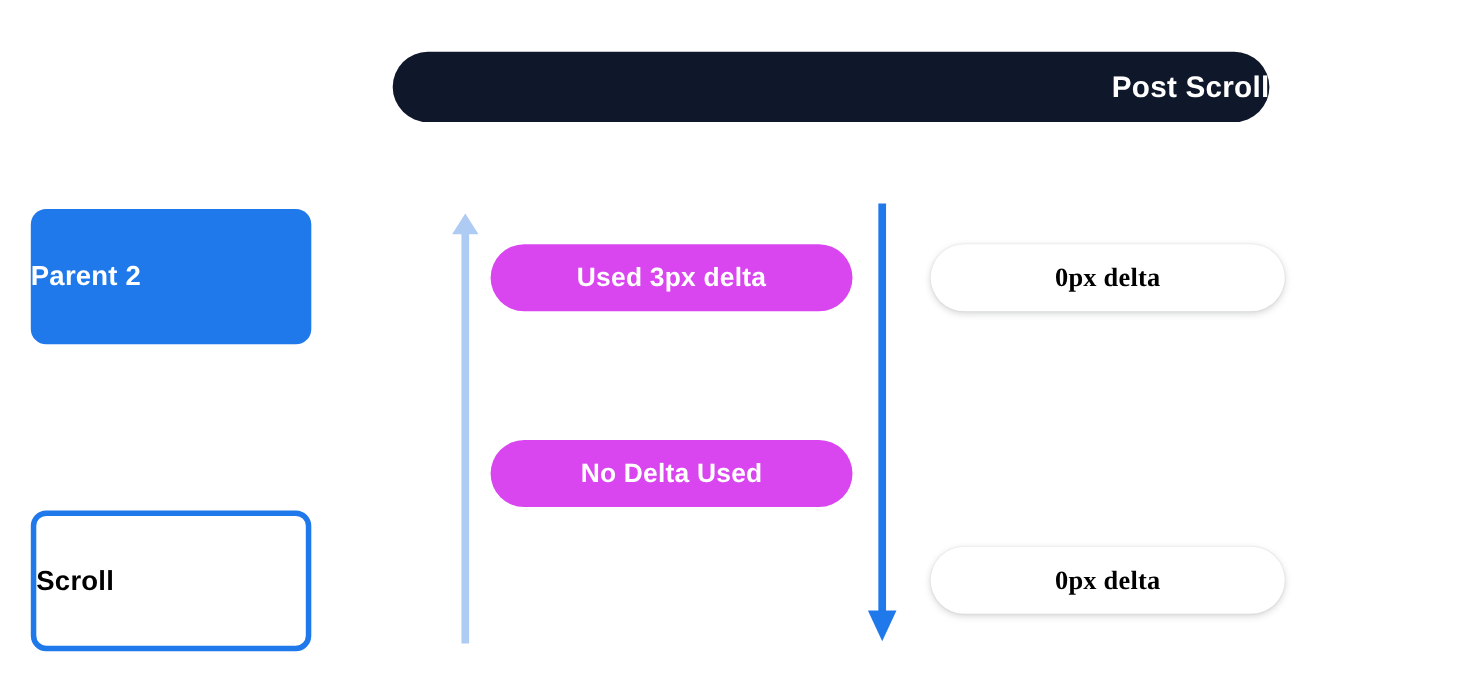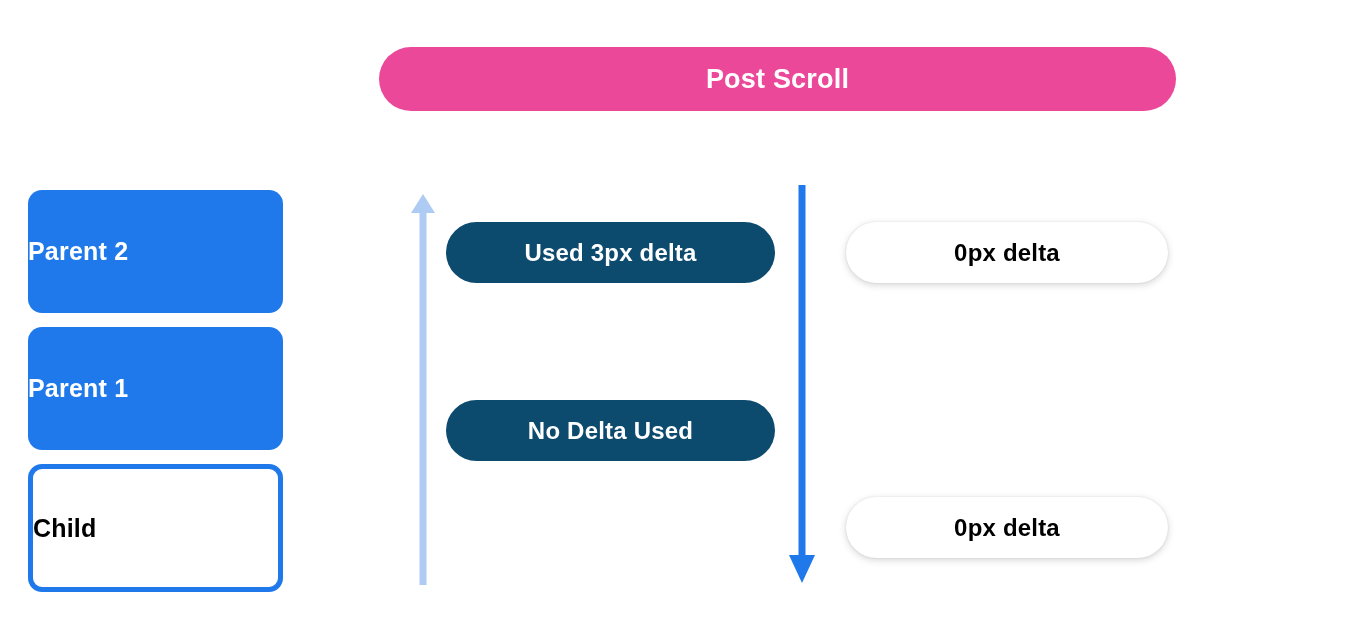--- a/index.html
+++ b/index.html
@@ -14,29 +14,29 @@
     position: relative;
     width: 1346px;
     height: 624px;
     background: #ffffff;
     overflow: hidden;
   }
 
   
   .header-pill {
     position: absolute;
-    left: 379px;
+    left: 357px;
     top: 47px;
     width: 797px;
     height: 64px;
-    background: #ec4899;
+    background: #0f172a;
     border-radius: 32px;
     display: flex;
     align-items: center;
-    justify-content: center;
+    justify-content: flex-end;
     box-sizing: border-box;
   }
   .header-pill .label {
     color: #ffffff;
     font-size: 27px;
     font-weight: bold;
     letter-spacing: 0.2px;
     line-height: 1;
   }
 
@@ -93,60 +93,58 @@
   .pill .label {
     font-size: 24px;
     font-weight: bold;
     line-height: 1;
     letter-spacing: 0.2px;
   }
   .pill-blue {
     left: 446px;
     width: 329px;
     height: 61px;
-    background: #0c4a6e;
+    background: #d946ef;
   }
   .pill-blue .label { color: #ffffff; }
   #pill-used-delta   { top: 222px; }
   #pill-no-delta     { top: 360px; margin-top: 40px; }
 
   
   .pill-white {
     left: 846px;
     width: 322px;
     height: 61px;
     background: #ffffff;
     box-shadow: 0 2px 7px rgba(60,64,67,0.22), 0 0 2px rgba(60,64,67,0.13);
   }
   .pill-white .label {
     color: #000000;
     font-weight: bold;
+    font-family: Liberation Serif, serif;
   }
   #pill-delta-top    { top: 222px; }
   #pill-delta-bottom { top: 497px; }
 </style>
 </head>
 <body>
 
 <div id="canvas">
 
   <div class="header-pill">
     <span class="label">Post Scroll</span>
   </div>
 
   <div id="node-parent-2" class="node-box node-filled">
     <span class="label">Parent 2</span>
   </div>
 
-  <div id="node-parent-1" class="node-box node-filled">
-    <span class="label">Parent 1</span>
-  </div>
 
   <div id="node-child" class="node-box node-outlined">
-    <span class="label">Child</span>
+    <span class="label">Scroll</span>
   </div>
 
   <svg id="arrow-up" class="arrow-svg" width="36" height="400" viewBox="0 0 36 400">
     <rect x="14.5" y="24" width="7" height="376" fill="#aecbf4"></rect>
     <polygon points="18,9 30,28 6,28" fill="#aecbf4"></polygon>
   </svg>
 
   <svg id="arrow-down" class="arrow-svg" width="36" height="400" viewBox="0 0 36 400">
     <rect x="14.5" y="0" width="7" height="372" fill="#1f79ea"></rect>
     <polygon points="18,398 5,370 31,370" fill="#1f79ea"></polygon>

